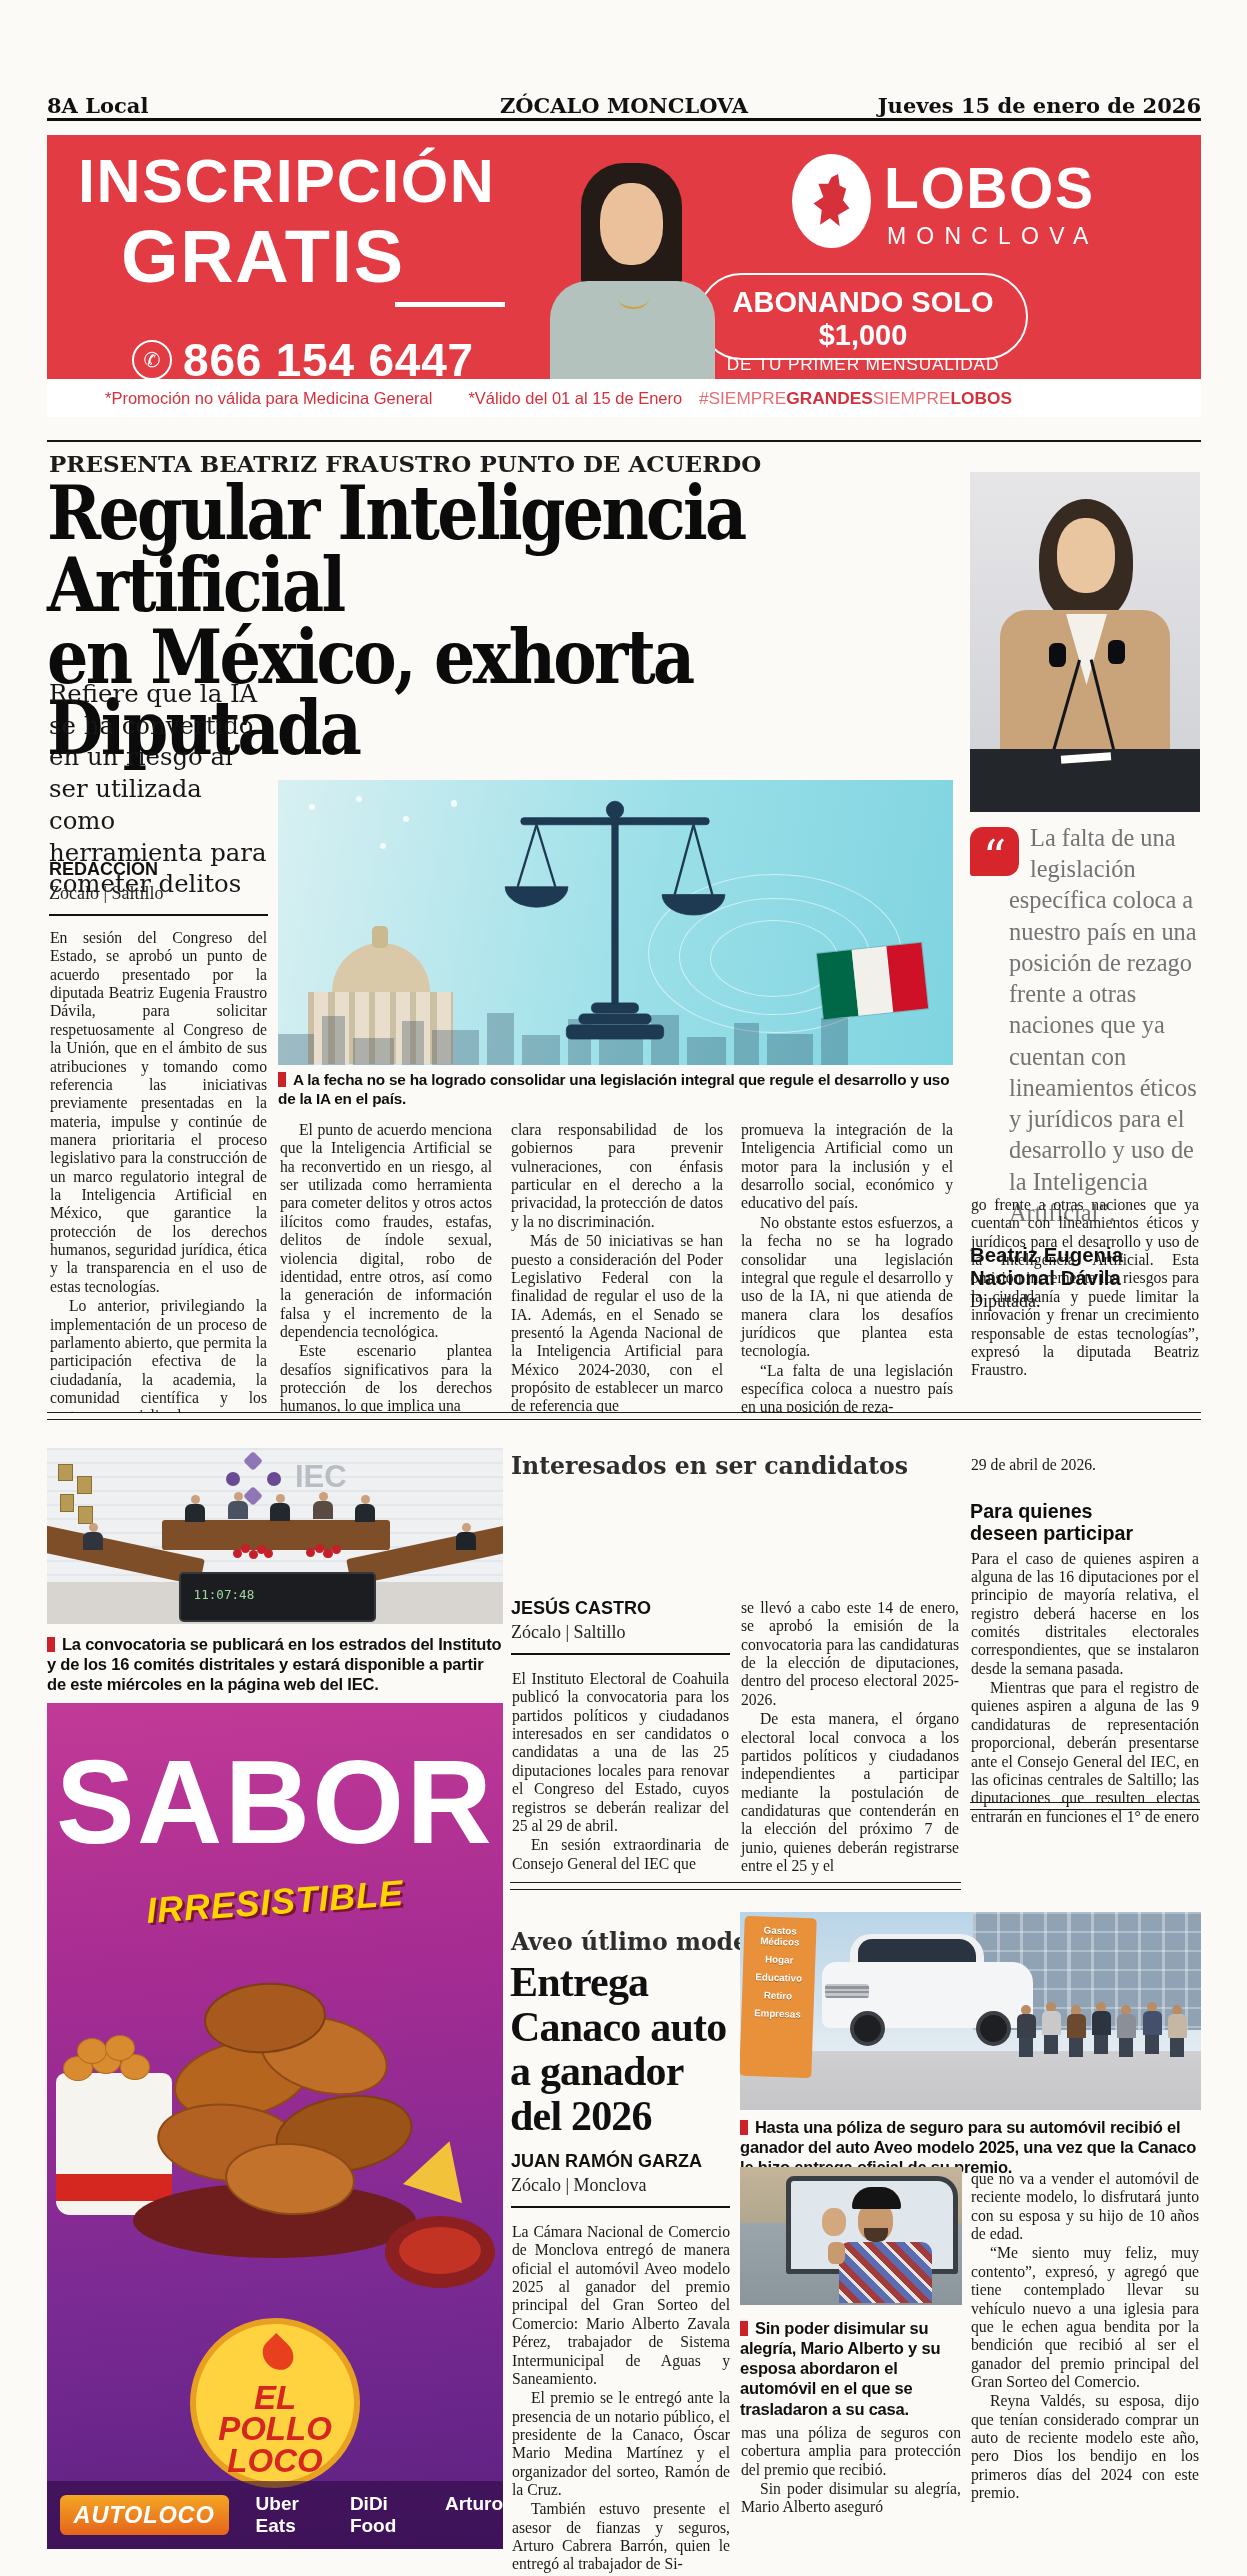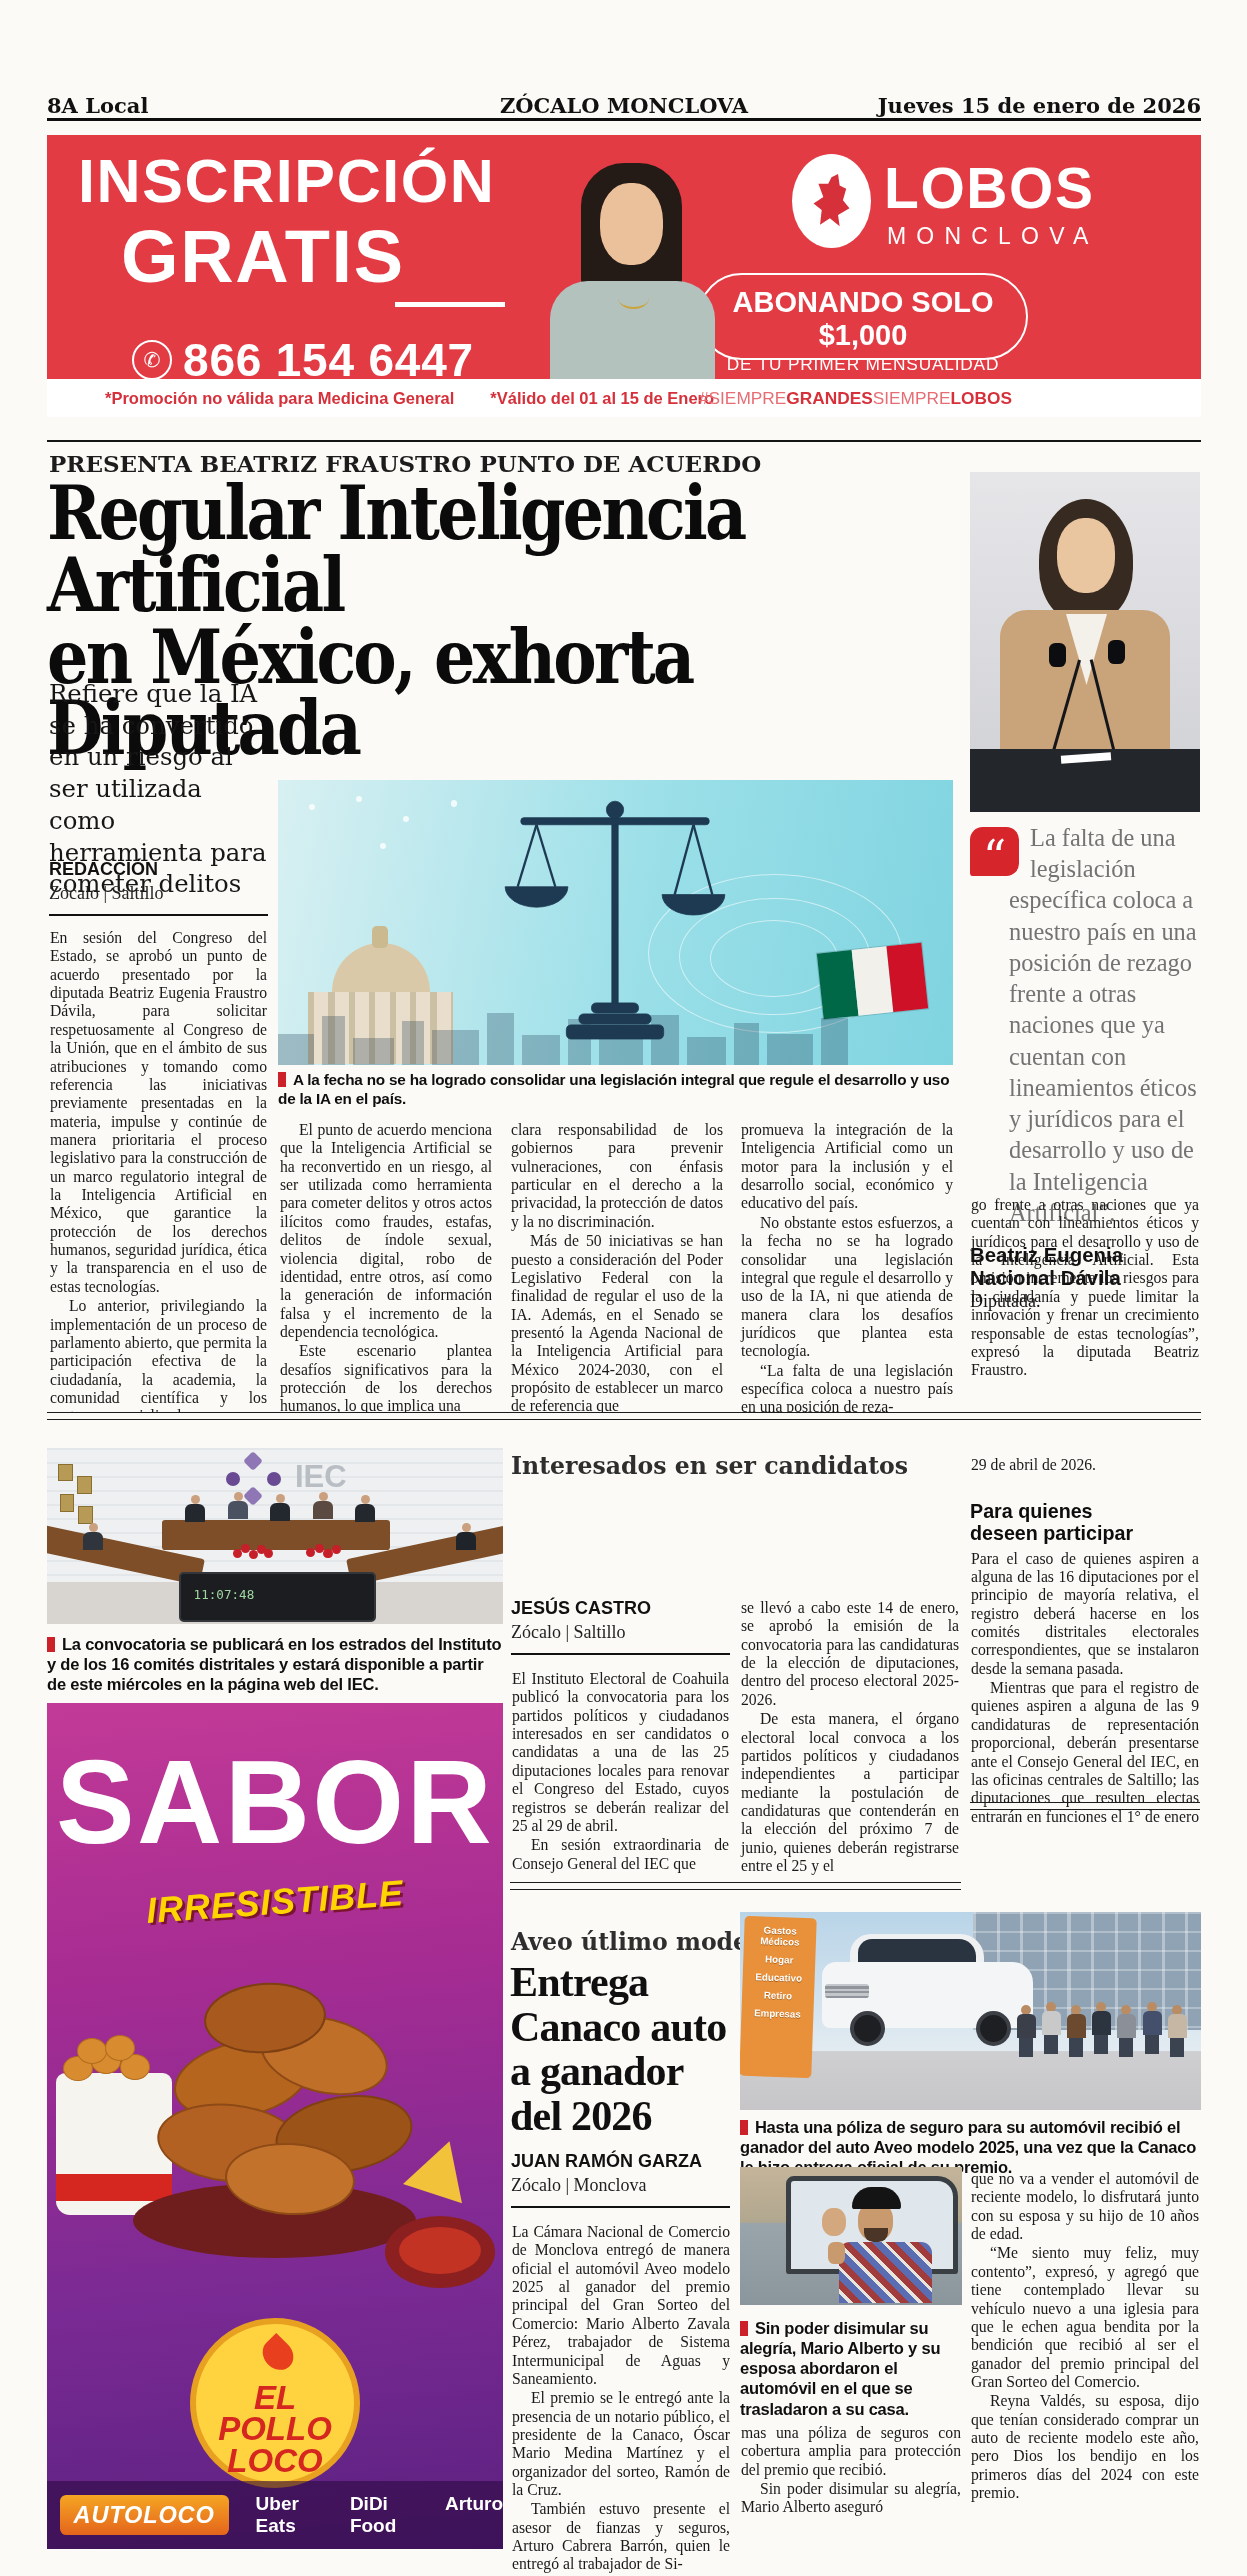--- a/index.html
+++ b/index.html
@@ -27,21 +27,21 @@
   .w-face{position:absolute;left:91px;top:20.4px;width:63px;height:82px;background:#eac19b;border-radius:46%;}
   .w-sweater{position:absolute;left:41px;top:118px;width:165px;height:98px;background:#b4c2be;border-radius:38px 38px 0 0;}
   .w-neck{position:absolute;left:109px;top:124px;width:31px;height:20.4px;border-bottom:2.4px solid #caa43c;border-radius:50%;}
   .logo-oval{left:745px;top:19px;width:79px;height:94px;background:#fff;border-radius:50%;display:flex;align-items:center;justify-content:center;}
   .lobos-word{left:837px;top:20.4px;font-family:"Liberation Sans",sans-serif;font-weight:bold;color:#fff;font-size:57px;letter-spacing:1.6px;}
   .monclova-word{left:840px;top:88px;font-family:"Liberation Sans",sans-serif;color:#fff;font-size:23px;letter-spacing:10.2px;}
   .offer-box{left:651px;top:138px;width:326px;height:83px;border:2.4px solid #fff;border-radius:47px;text-align:center;color:#fff;z-index:1;}
   .offer-main{margin-top:11px;font-family:"Liberation Sans",sans-serif;font-weight:bold;font-size:29px;}
   .offer-sub{font-family:"Liberation Sans",sans-serif;font-size:17.3px;letter-spacing:0.8px;margin-top:1.6px;}
   .ad-strip{left:0;top:244px;width:1154px;height:38px;background:#fff;display:flex;align-items:center;}
-  .disc{color:#d6303b;font-family:"Liberation Sans",sans-serif;font-weight:bold;font-size:16.5px;margin-left:58px;}
+  .disc{color:#d6303b;font-family:"Liberation Sans",sans-serif;font-weight:normal;font-size:16.5px;margin-left:58px;}
   .disc2{margin-left:36px;}
   .hashtag{position:absolute;right:189px;font-family:"Liberation Sans",sans-serif;font-size:17.3px;color:#e76d74;}
   .hashtag b{color:#d6303b;}
 
   
   .rule-top{left:47px;top:440px;width:1154px;height:2.4px;background:#151515;}
   .kicker{font-family:"DejaVu Serif",serif;font-weight:bold;color:#1c1c1c;}
   .headline-main{left:47px;top:478px;width:1069px;font-family:"DejaVu Serif",serif;font-weight:bold;font-size:74px;
                  line-height:.97;letter-spacing:-3.1px;color:#0b0b0b;white-space:pre-line;
                  transform:scaleX(.88);transform-origin:left top;}

